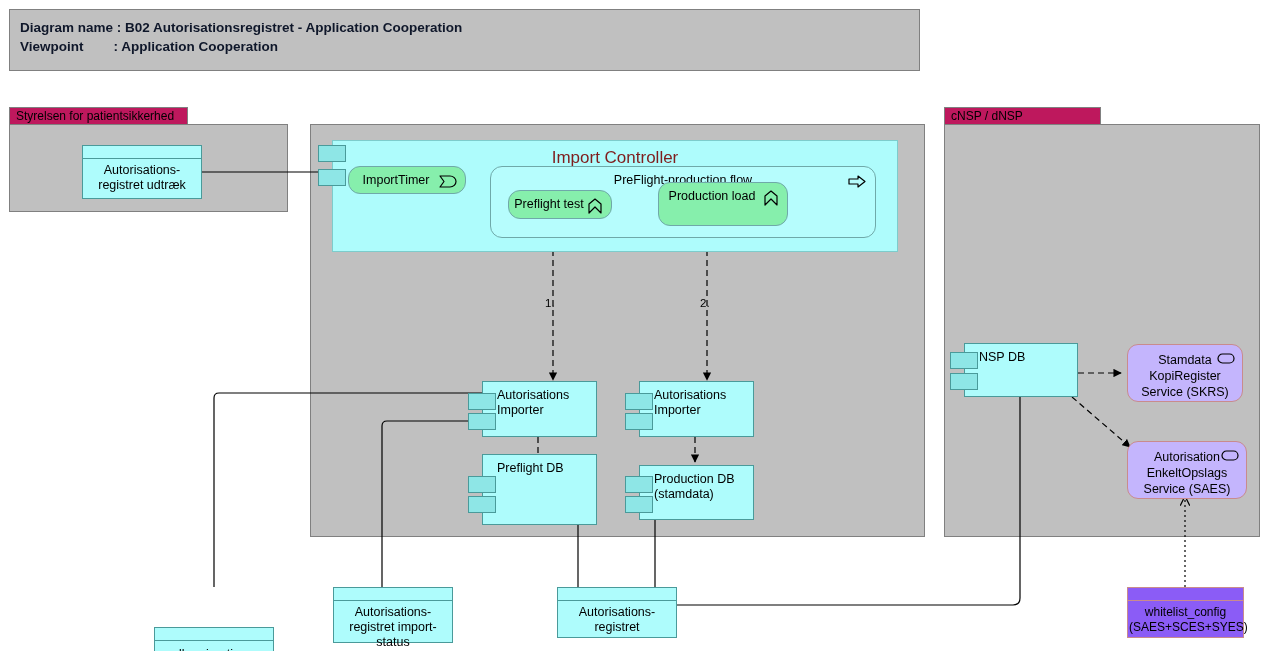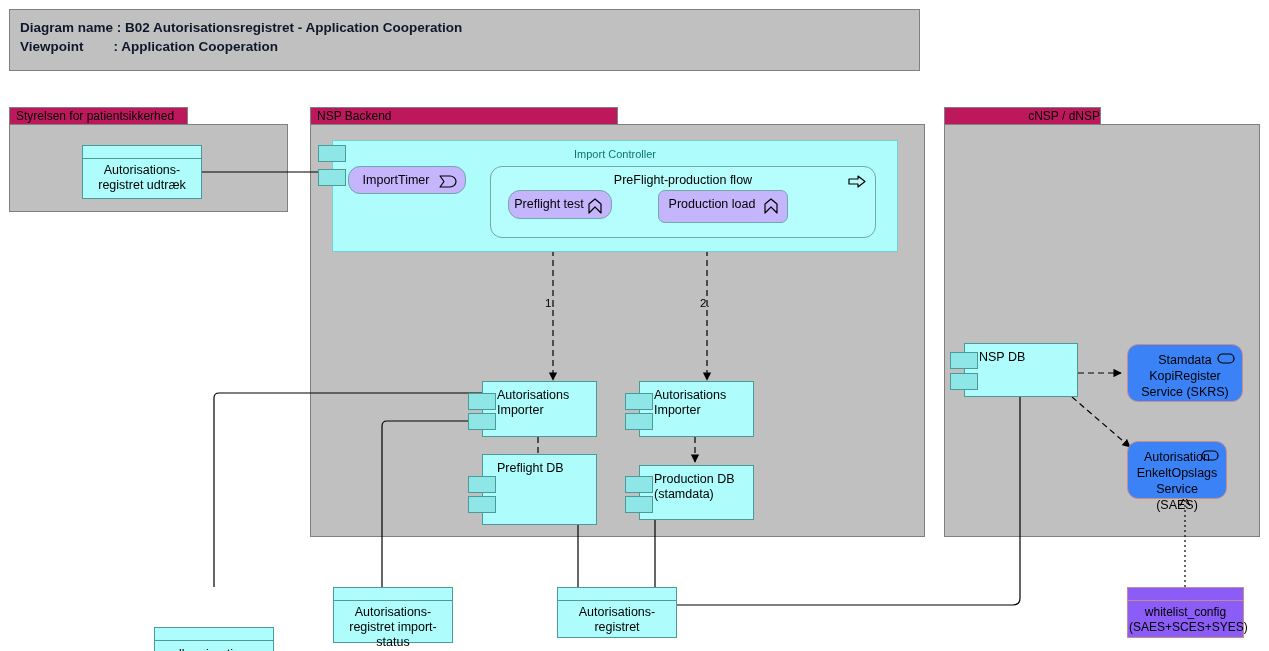--- a/index.html
+++ b/index.html
@@ -96,43 +96,43 @@
     background: #aefcfc;
     border: 1px solid #7dcccc;
     box-sizing: border-box;
     z-index: 5;
   }
   #import-controller-label {
     position: absolute;
     left: 0; right: 0;
     top: 7px;
     text-align: center;
-    font-size: 11px;
-    color: #0f766e;
+    font-size: 17px;
+    color: #7f1d1d;
   }
   
   .rounded-el {
     position: absolute;
-    background: #c4b5fd;
+    background: #86efac;
     border: 1px solid #6fa9a9;
     border-radius: 12px;
     box-sizing: border-box;
     z-index: 6;
   }
   .rounded-el > .rlabel {
     position: absolute;
     left: 0; right: 0;
     text-align: center;
     font-size: 12.5px;
     color: #000;
   }
   
   .service {
     position: absolute;
-    background: #3b82f6;
+    background: #c4b5fd;
     border: 1px solid #c98b8d;
     border-radius: 11px;
     box-sizing: border-box;
     z-index: 6;
   }
   .service > .slabel {
     position: absolute;
     left: 6px; right: 6px;
     top: 7px;
     text-align: center;
@@ -191,24 +191,23 @@
 <div id="canvas">
 
   <div id="title-banner">
     <div class="title-line">Diagram name : B02 Autorisationsregistret - Application Cooperation</div>
     <div class="title-line">Viewpoint        : Application Cooperation</div>
   </div>
 
   <div class="group-tab" style="left:9px; top:107px; width:179px;">Styrelsen for patientsikkerhed</div>
   <div class="group-body" style="left:9px; top:124px; width:279px; height:88px;"></div>
 
-  <div class="group-tab" style="left:310px; top:107px; width:308px;">NSP Backend</div>
   <div class="group-body" style="left:310px; top:124px; width:615px; height:413px;"></div>
 
-  <div class="group-tab" style="left:944px; top:107px; width:157px;text-align:right;">cNSP / dNSP</div>
+  <div class="group-tab" style="left:944px; top:107px; width:157px;">cNSP / dNSP</div>
   <div class="group-body" style="left:944px; top:124px; width:316px; height:413px;"></div>
 
   <svg id="wires">
     <defs>
       <marker id="arrow-solid" viewBox="0 0 10 10" refX="9" refY="5" markerWidth="7" markerHeight="7" orient="auto-start-reverse">
         <path d="M 0 0 L 10 5 L 0 10 z" fill="#000"></path>
       </marker>
       <marker id="arrow-open" viewBox="0 0 10 10" refX="9" refY="5" markerWidth="8" markerHeight="8" orient="auto-start-reverse">
         <path d="M 0 0 L 10 5 L 0 10" fill="none" stroke="#000" stroke-width="1.3"></path>
       </marker>
@@ -259,21 +258,21 @@
     </svg>
   </div>
 
   <div class="rounded-el" style="left:508px; top:190px; width:104px; height:29px;">
     <div class="rlabel" style="top:6px; right:22px;">Preflight test</div>
     <svg class="icon-svg" style="right:9px; top:7px;" width="14" height="16" viewBox="0 0 14 16">
       <path d="M1 15 L1 6 L7 1 L13 6 L13 15 L7 9 Z" fill="none" stroke="#000" stroke-width="1.2" stroke-linejoin="round"></path>
     </svg>
   </div>
 
-  <div class="rounded-el" style="left:658px; top:190px; width:130px; height:33px;border-radius:7px;">
+  <div class="rounded-el" style="left:658px; top:182px; width:130px; height:44px;">
     <div class="rlabel" style="top:6px; right:22px;">Production load</div>
     <svg class="icon-svg" style="right:9px; top:7px;" width="14" height="16" viewBox="0 0 14 16">
       <path d="M1 15 L1 6 L7 1 L13 6 L13 15 L7 9 Z" fill="none" stroke="#000" stroke-width="1.2" stroke-linejoin="round"></path>
     </svg>
   </div>
 
   <div class="seq-label" style="left:545px; top:297px;">1.</div>
   <div class="seq-label" style="left:700px; top:297px;">2.</div>
 
   <div class="component" style="left:482px; top:381px; width:115px; height:56px;">
@@ -311,21 +310,21 @@
 
   <div class="service" style="left:1127px; top:344px; width:116px; height:58px;">
     <div class="slabel">Stamdata
 KopiRegister
 Service (SKRS)</div>
     <svg class="icon-svg" style="right:7px; top:8px;" width="18" height="11" viewBox="0 0 18 11">
       <rect x="1" y="1" width="16" height="9" rx="4.5" ry="4.5" fill="none" stroke="#000" stroke-width="1.2"></rect>
     </svg>
   </div>
 
-  <div class="service" style="left:1127px; top:441px; width:100px; height:58px;">
+  <div class="service" style="left:1127px; top:441px; width:120px; height:58px;">
     <div class="slabel">Autorisation
 EnkeltOpslags
 Service (SAES)</div>
     <svg class="icon-svg" style="right:7px; top:8px;" width="18" height="11" viewBox="0 0 18 11">
       <rect x="1" y="1" width="16" height="9" rx="4.5" ry="4.5" fill="none" stroke="#000" stroke-width="1.2"></rect>
     </svg>
   </div>
 
   <div class="dataobj" style="left:82px; top:145px; width:120px; height:54px;">
     <div class="band"></div>

